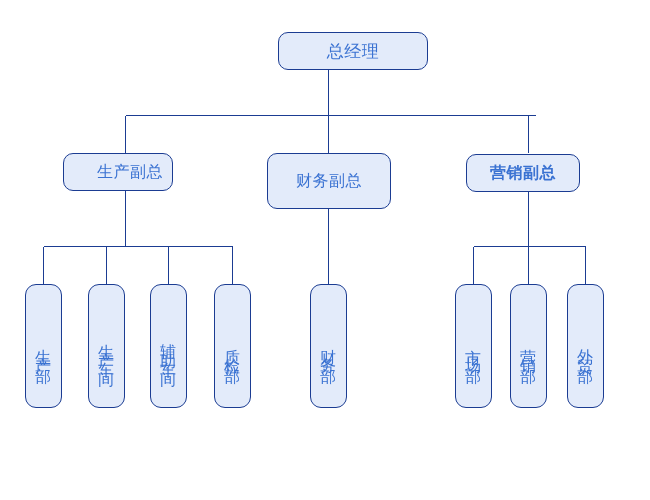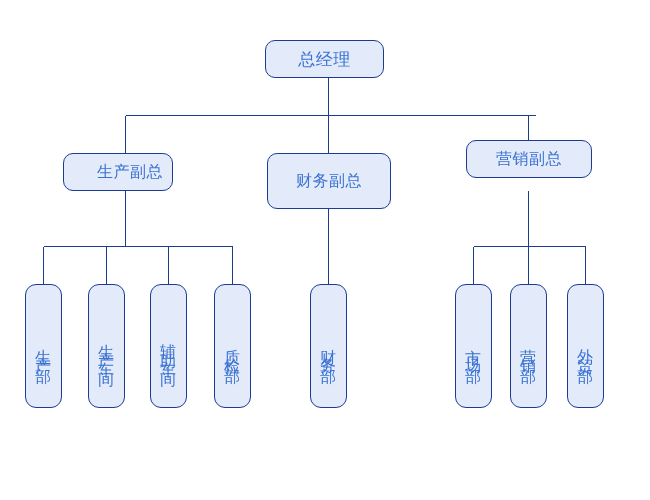--- a/index.html
+++ b/index.html
@@ -88,31 +88,31 @@
       <path d="M328.5,191 L328.5,284"></path>
 
       <path d="M528.5,191 L528.5,246.5"></path>
       <path d="M473.5,246.5 L585.5,246.5"></path>
       <path d="M473.5,246.5 L473.5,284"></path>
       <path d="M528.5,246.5 L528.5,284"></path>
       <path d="M585.5,246.5 L585.5,284"></path>
     </g>
   </svg>
 
-  <div class="node level-1" style="left:265px; top:32px; width:119px; height:38px;margin-top:8px;">
+  <div class="node level-1" style="left:278px; top:32px; width:150px; height:38px;">
     <span class="node-label">总经理</span>
   </div>
 
   <div class="node level-2" style="left:63px; top:153px; width:110px; height:38px;padding-left:24px;">
     <span class="node-label">生产副总</span>
   </div>
   <div class="node level-2" style="left:267px; top:153px; width:124px; height:56px;">
     <span class="node-label">财务副总</span>
   </div>
-  <div class="node level-2" style="left:466px; top:140px; width:126px; height:38px;">
+  <div class="node level-2" style="left:466px; top:154px; width:114px; height:38px;font-weight:bold;">
     <span class="node-label">营销副总</span>
   </div>
 
   <div class="node level-3" style="left:25px; top:284px; width:37px; height:124px;">
     <span class="node-label">生产部</span>
   </div>
   <div class="node level-3" style="left:88px; top:284px; width:37px; height:124px;">
     <span class="node-label">生产车间</span>
   </div>
   <div class="node level-3" style="left:150px; top:284px; width:37px; height:124px;">

